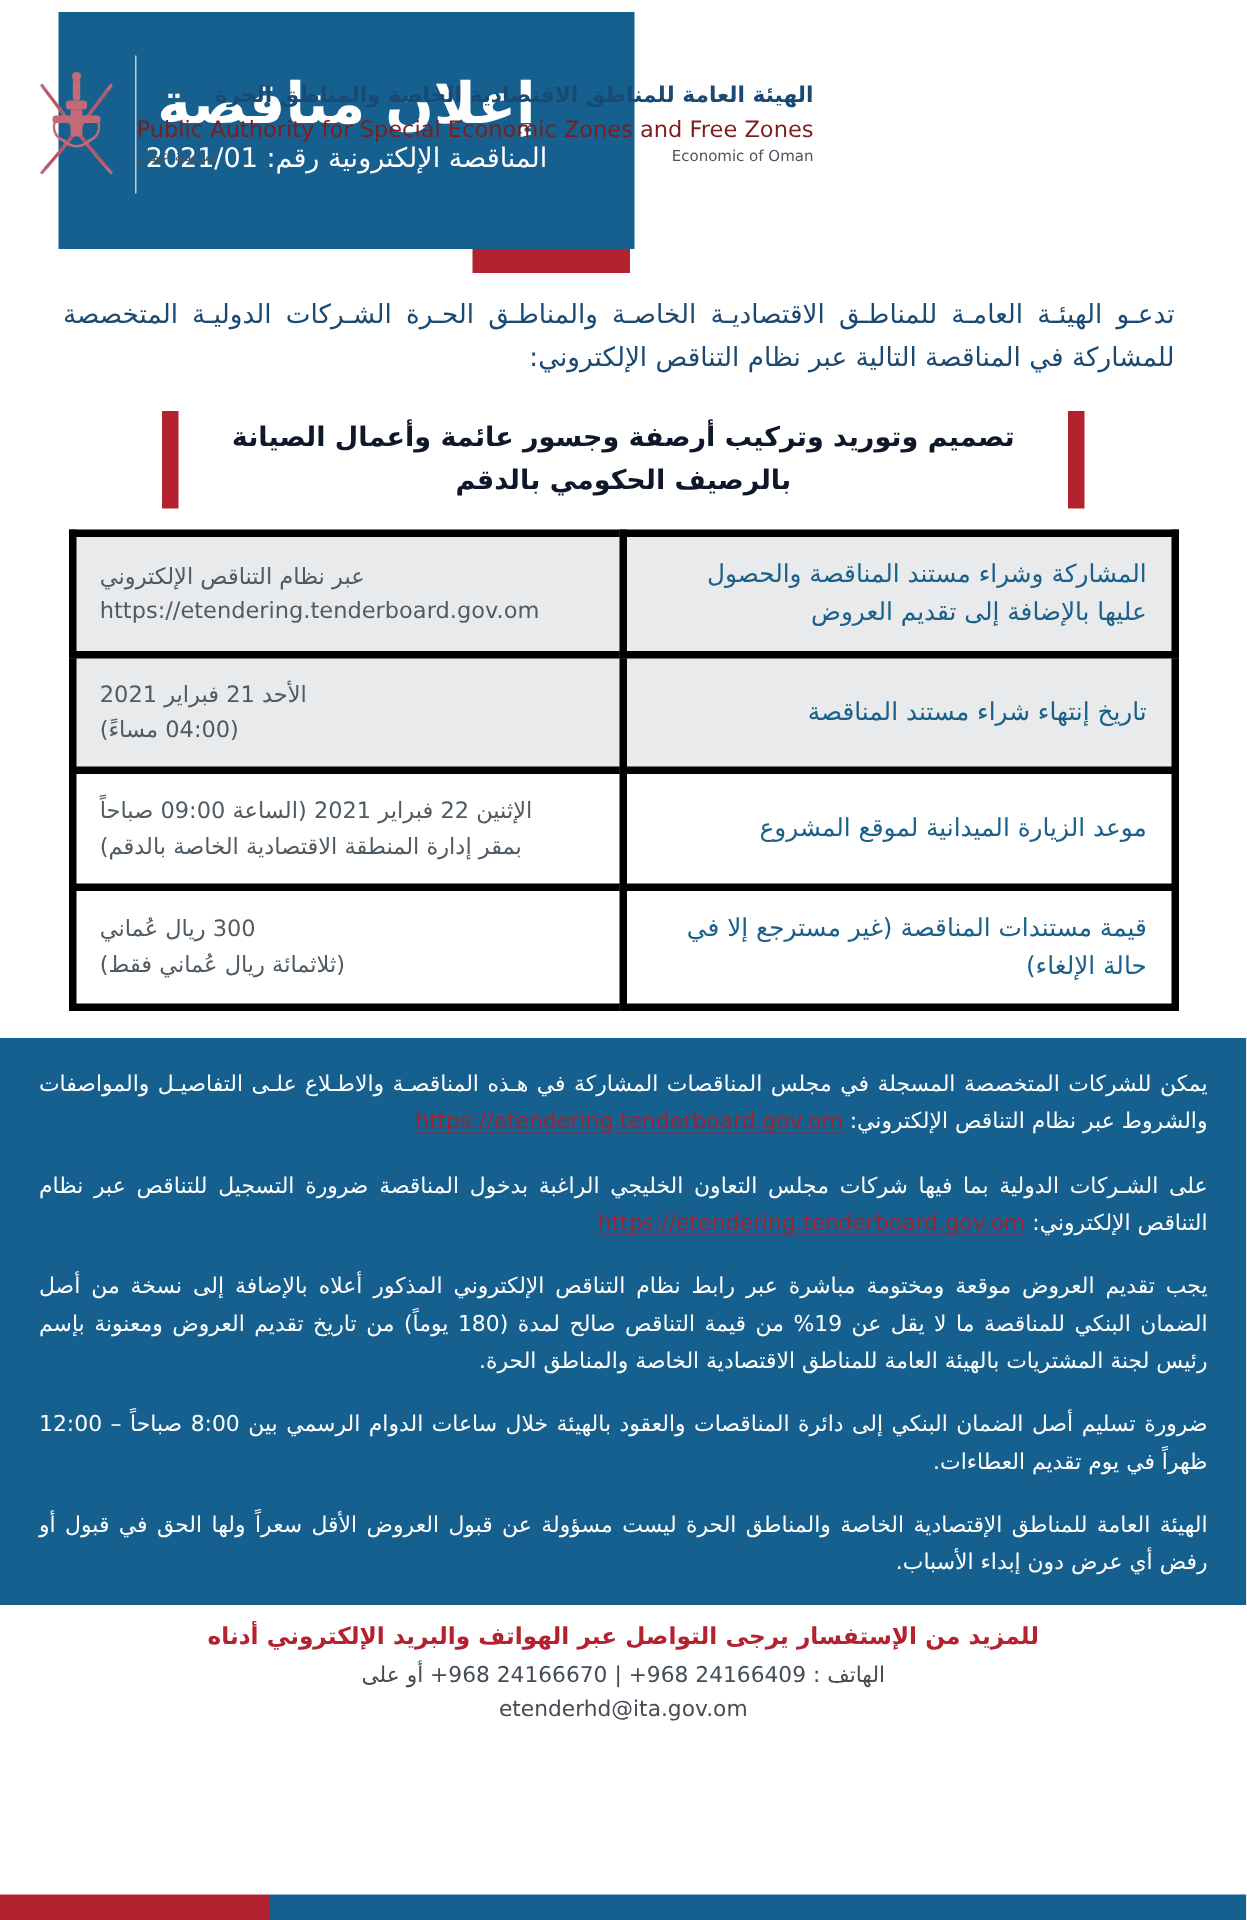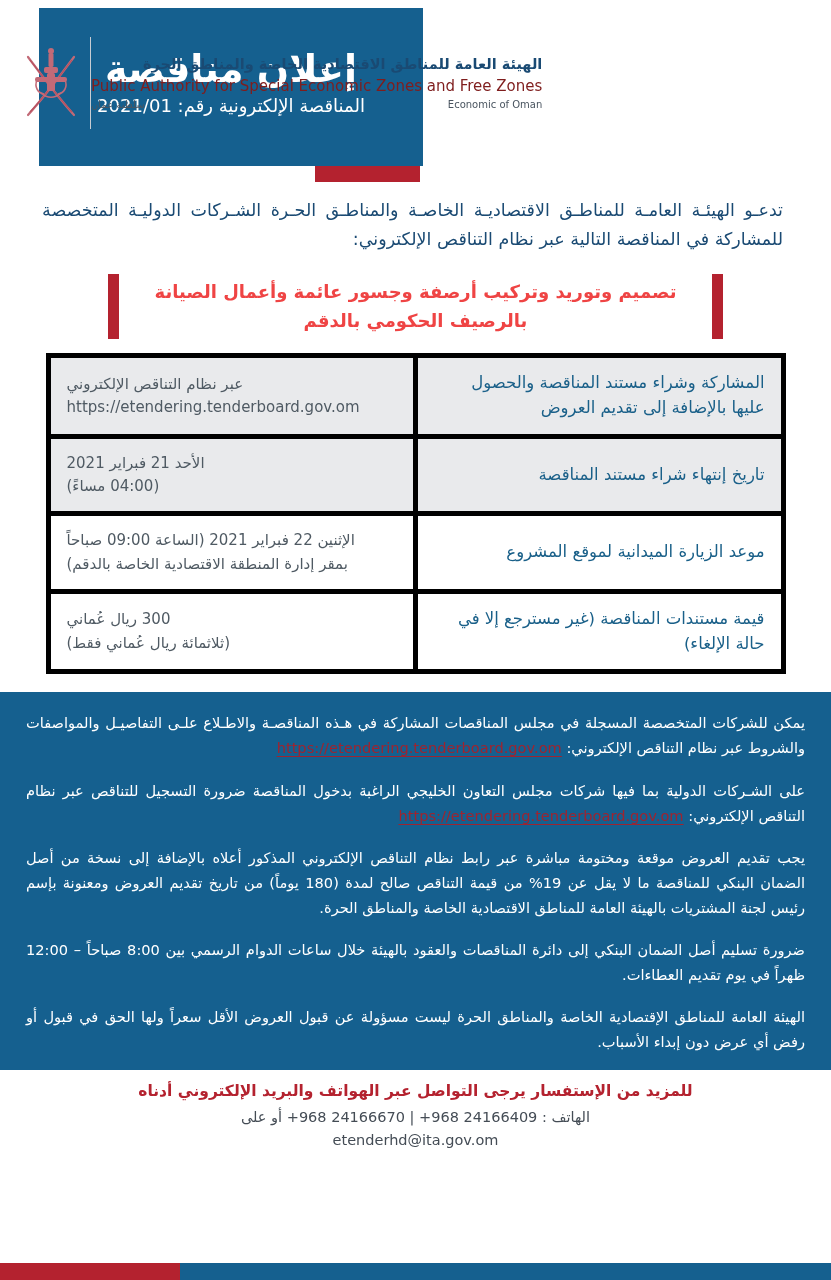--- a/index.html
+++ b/index.html
@@ -151,21 +151,21 @@
     align-items: stretch;
     justify-content: center;
   }
   .red-bar {
     width: 11px;
     background: #b4222f;
     flex: 0 0 11px;
   }
   .project-title {
     flex: 1 1 auto;
-    color: #ef4444;
+    color: #0f172a;
     font-size: 18px;
     font-weight: bold;
     line-height: 1.6;
     text-align: center;
     padding: 4px 14px;
     direction: rtl;
   }
 
   
   .info-table {

